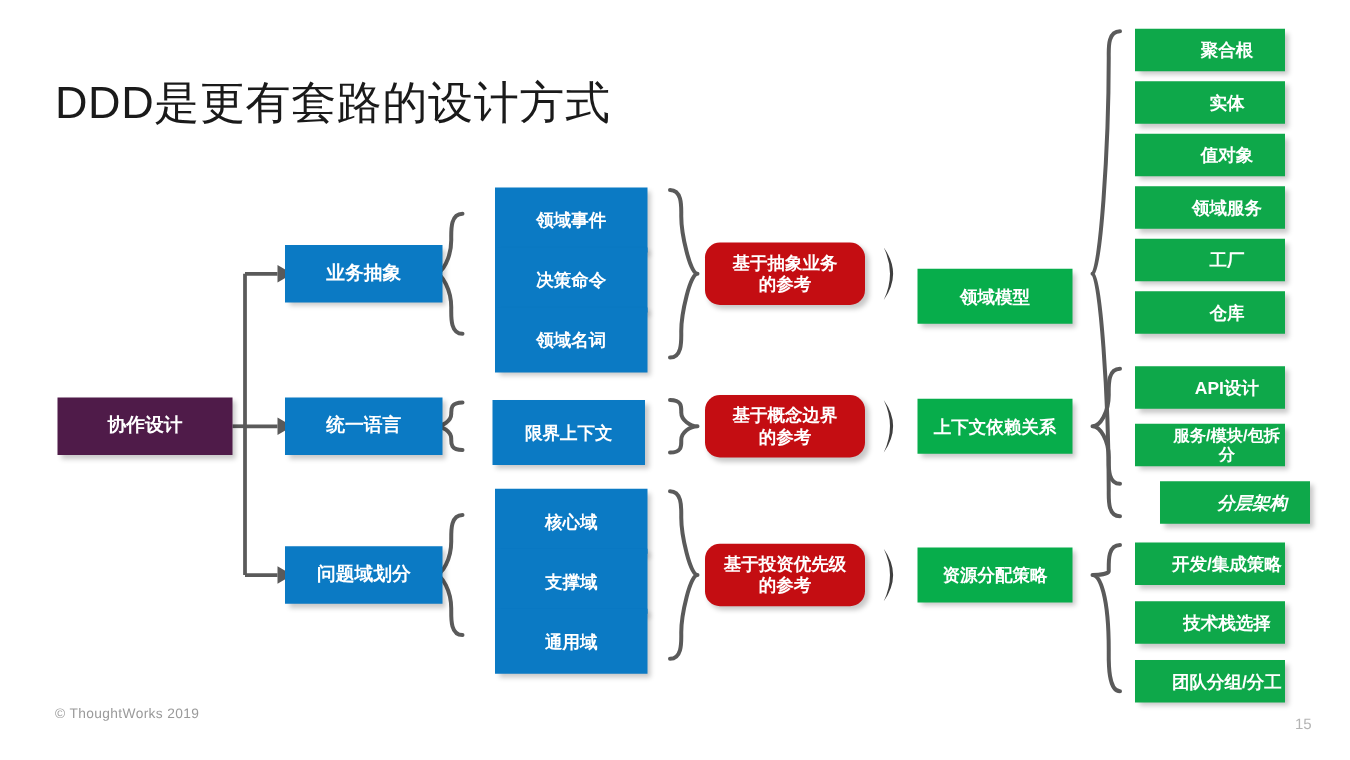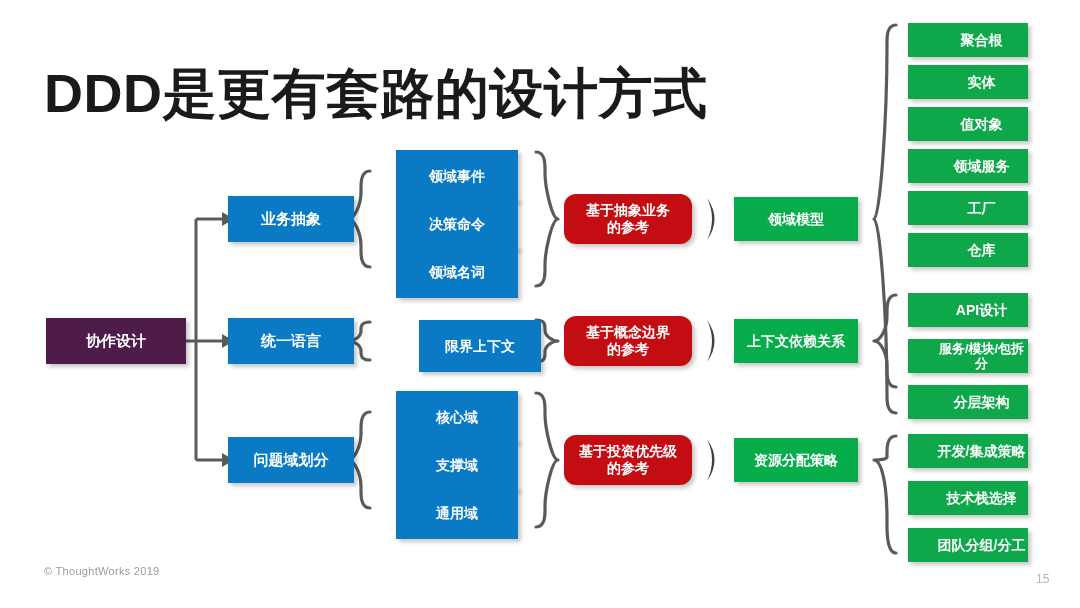--- a/index.html
+++ b/index.html
@@ -13,22 +13,22 @@
     position: relative;
     overflow: hidden;
     font-family: "Liberation Sans", "DejaVu Sans", sans-serif;
   }
 
   
   .slide-title {
     position: absolute;
     left: 44px;
     top: 58px;
-    font-size: 54px;
-    font-weight: 700;
+    font-size: 36px;
+    font-weight: 400;
     color: #1a1a1a;
     letter-spacing: 0.5px;
     white-space: nowrap;
   }
 
   
   .footer-copyright {
     position: absolute;
     left: 44px;
     top: 565px;
@@ -153,21 +153,21 @@
 <div class="node blue n-l3" style="left:396px; top:150px;">
   <span class="lbl">领域事件</span>
 </div>
 <div class="node blue n-l3" style="left:396px; top:198px;">
   <span class="lbl">决策命令</span>
 </div>
 <div class="node blue n-l3" style="left:396px; top:246px;">
   <span class="lbl">领域名词</span>
 </div>
 
-<div class="node blue n-l3" style="left:419px; top:320px;">
+<div class="node blue n-l3" style="left:394px; top:320px;">
   <span class="lbl">限界上下文</span>
 </div>
 
 <div class="node blue n-l3" style="left:396px; top:391px;">
   <span class="lbl">核心域</span>
 </div>
 <div class="node blue n-l3" style="left:396px; top:439px;">
   <span class="lbl">支撑域</span>
 </div>
 <div class="node blue n-l3" style="left:396px; top:487px;">
@@ -186,21 +186,21 @@
     <span class="lbl">的参考</span>
   </span>
 </div>
 <div class="node red n-red" style="left:564px; top:435px;">
   <span>
     <span class="lbl">基于投资优先级</span>
     <span class="lbl">的参考</span>
   </span>
 </div>
 
-<div class="node green n-l5" style="left:734px; top:197px;">
+<div class="node green n-l5" style="left:734px; top:215px;">
   <span class="lbl">领域模型</span>
 </div>
 <div class="node green n-l5" style="left:734px; top:319px;">
   <span class="lbl">上下文依赖关系</span>
 </div>
 <div class="node green n-l5" style="left:734px; top:438px;">
   <span class="lbl">资源分配策略</span>
 </div>
 
 <div class="node green2 n-leaf" style="left:908px; top:23px;">
@@ -221,21 +221,21 @@
 <div class="node green2 n-leaf" style="left:908px; top:233px;">
   <span class="lbl">仓库</span>
 </div>
 
 <div class="node green2 n-leaf" style="left:908px; top:293px;">
   <span class="lbl">API设计</span>
 </div>
 <div class="node green2 n-leaf" style="left:908px; top:339px;">
   <span class="lbl" style="font-size:13px;">服务/模块/包拆分</span>
 </div>
-<div class="node green2 n-leaf" style="left:908px; top:385px;">
+<div class="node green2 n-leaf" style="left:928px; top:385px;font-style:italic;">
   <span class="lbl">分层架构</span>
 </div>
 
 <div class="node green2 n-leaf" style="left:908px; top:434px;text-align:center;">
   <span class="lbl">开发/集成策略</span>
 </div>
 <div class="node green2 n-leaf" style="left:908px; top:481px;">
   <span class="lbl">技术栈选择</span>
 </div>
 <div class="node green2 n-leaf" style="left:908px; top:528px;">

